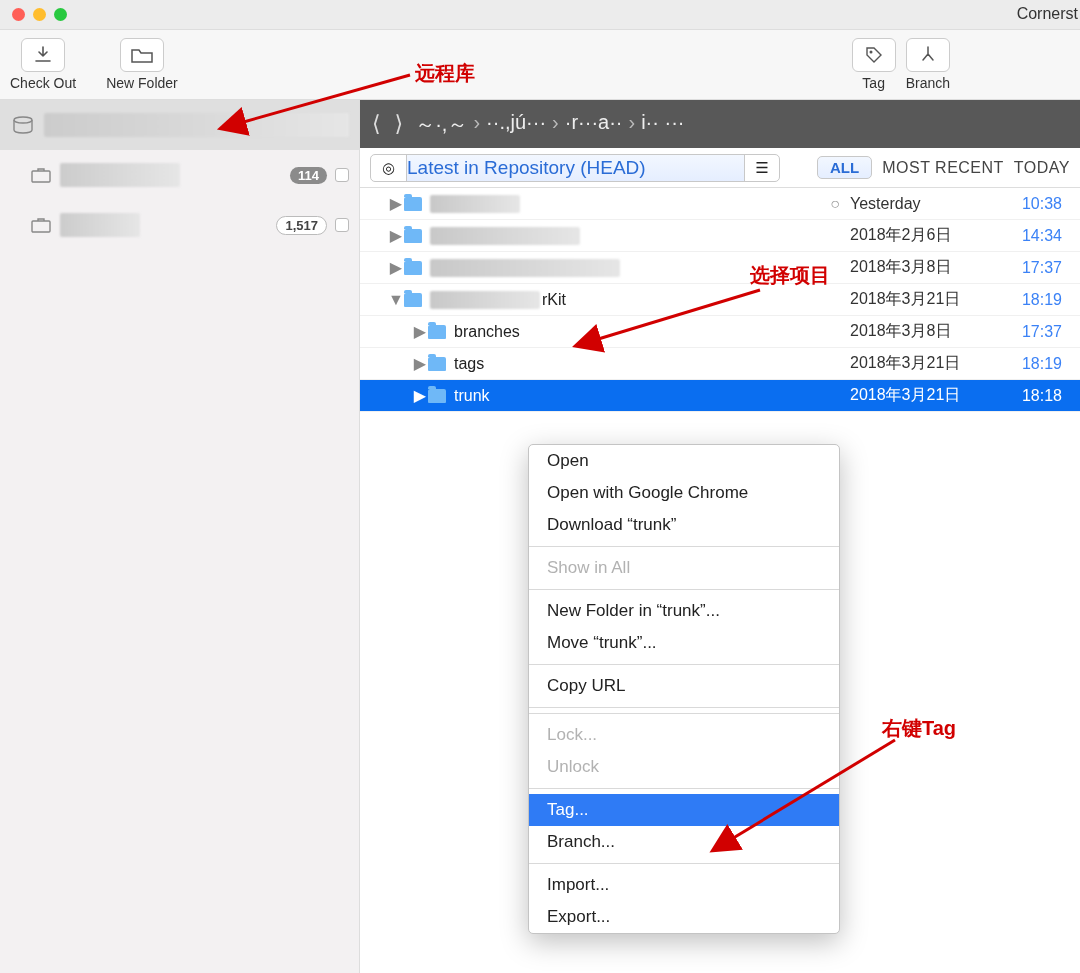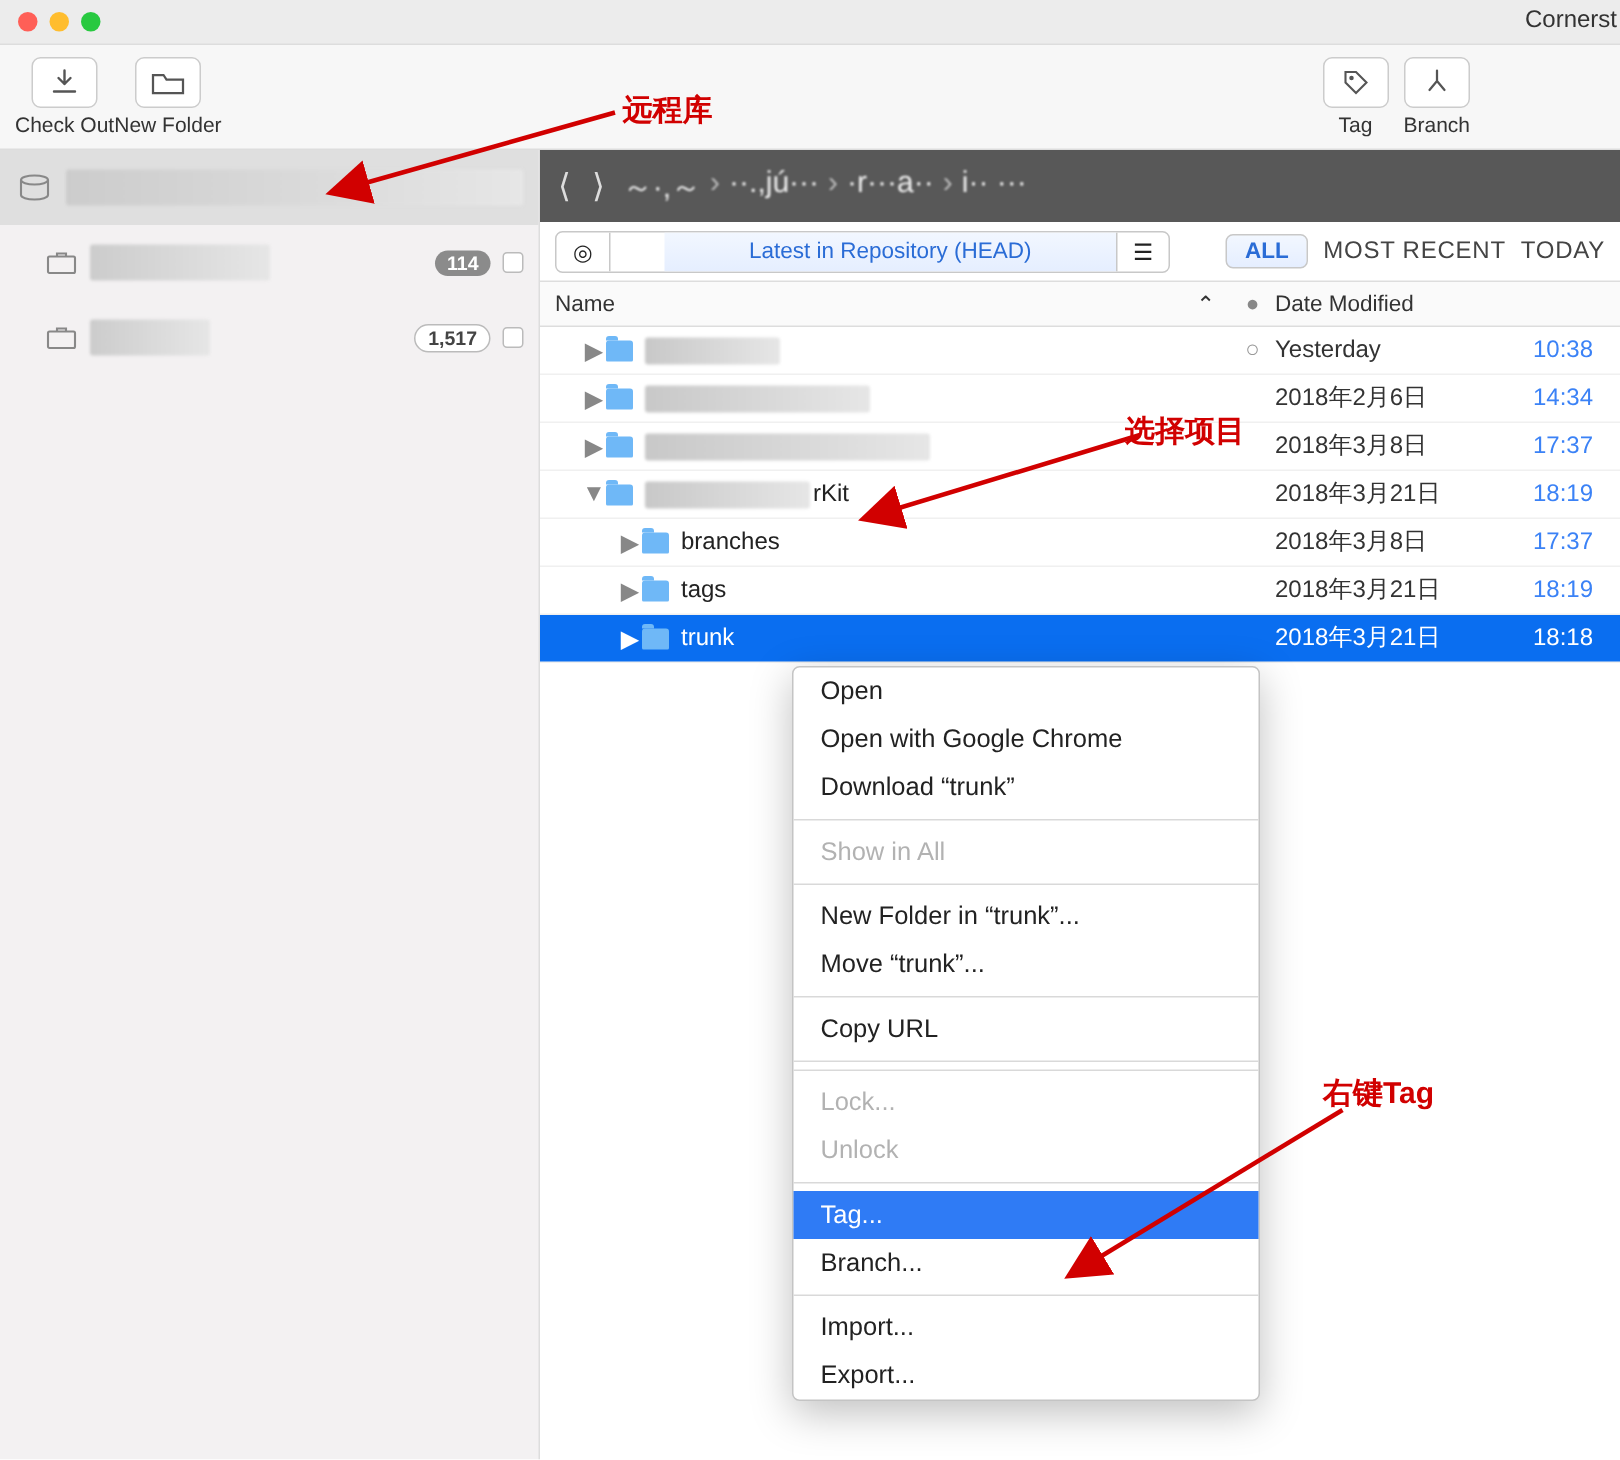--- a/index.html
+++ b/index.html
@@ -27,21 +27,21 @@
   .t-yel{background:#ffbd2e;}
   .t-grn{background:#28c940;}
   .app-title { position:absolute; right:0; top:5px; font-size:16px; color:#333; padding-right:2px;}
   
   .toolbar {
     height:70px;
     background:#f7f7f7;
     border-bottom:1px solid #ddd;
     display:flex; align-items:center;
     padding:0 10px;
-    gap:0;
+    gap:30px;
   }
   .tool-btn{
     display:flex; flex-direction:column; align-items:center; gap:3px;
     font-size:14px; color:#333;
   }
   .tool-ico{
     width:44px; height:34px; border:1px solid #ccc; border-radius:6px; background:#fff;
     display:flex; align-items:center; justify-content:center;
   }
   .tool-btn.disabled{ color:#bbb;}
@@ -83,24 +83,23 @@
   }
   .rev-sel{
     flex:0 0 410px; height:28px; border:1px solid #c8c8c8; border-radius:5px;
     display:flex; align-items:center; background:#fff; overflow:hidden;
   }
   .rev-sel .rev-left{
     width:36px; display:flex; align-items:center; justify-content:center;
     border-right:1px solid #c8c8c8; height:100%;
   }
   .rev-sel .rev-label{
-    flex:1; text-align:center; color:#2a6cd6; font-size:15px;
+    flex:1; text-align:left; color:#2a6cd6; font-size:19px;
     background:linear-gradient(#f2f7ff,#e5eeff); height:100%; line-height:26px;
     border-right:1px solid #c8c8c8;
-    margin-left:36px;
   }
   .rev-sel .rev-ham{ width:34px; display:flex; align-items:center; justify-content:center;}
   .seg-all{
     color:#2a6cd6; border:1px solid #c8c8c8; border-radius:5px; padding:2px 12px;
     background:linear-gradient(#f2f7ff,#e5eeff); font-size:15px; font-weight:600;
   }
   .filter-link{ font-size:16px; color:#444; letter-spacing:0.5px;}
   .columns{
     height:30px; border-bottom:1px solid #ddd; display:flex; align-items:center;
     font-size:15px; color:#333; background:#fafafa;
@@ -246,29 +245,20 @@
         <div class="rev-left">◎</div>
         <div class="rev-label">Latest in Repository (HEAD)</div>
         <div class="rev-ham">☰</div>
       </div>
       <div style="flex:1"></div>
       <span class="seg-all">ALL</span>
       <span class="filter-link">MOST RECENT</span>
       <span class="filter-link">TODAY</span>
     </div>
 
-    <div class="columns">
-      <div class="col-name">
-        <span>Name</span>
-        <span style="padding-right:10px;">⌃</span>
-      </div>
-      <div class="col-dot">●</div>
-      <div class="col-date">Date Modified</div>
-      <div class="col-time"></div>
-    </div>
 
     <div class="filelist" id="filelist">
         <div class="row">
           <div class="left" style="padding-left: 28px;">
             <span class="tri">▶</span>
             <span class="folder-ico"></span>
             <span class="blur-name" style="width: 90px;"></span>
           </div>
           <div class="dot">○</div>
           <div class="date">Yesterday</div>
@@ -356,21 +346,21 @@
   <div class="item dis">Unlock</div>
   <div class="sep"></div>
   <div class="item hi">Tag...</div>
   <div class="item">Branch...</div>
   <div class="sep"></div>
   <div class="item">Import...</div>
   <div class="item">Export...</div>
 </div>
 
 <div class="anno" style="left:415px; top:60px;">远程库</div>
-<div class="anno" style="left:750px; top:274px;">选择项目</div>
+<div class="anno" style="left:750px; top:262px;">选择项目</div>
 <div class="anno" style="left:882px; top:715px;">右键Tag</div>
 
 <svg class="anno" style="left:0;top:0;position:absolute" width="1080" height="973">
   <defs>
     <marker id="ah" markerWidth="12" markerHeight="12" refX="2" refY="5" orient="auto">
       <path d="M0 0 L10 5 L0 10 z" fill="#d10000"></path>
     </marker>
   </defs>
   <line x1="410" y1="75" x2="240" y2="123" stroke="#d10000" stroke-width="3" marker-end="url(#ah)"></line>
   <line x1="760" y1="290" x2="595" y2="340" stroke="#d10000" stroke-width="3" marker-end="url(#ah)"></line>

